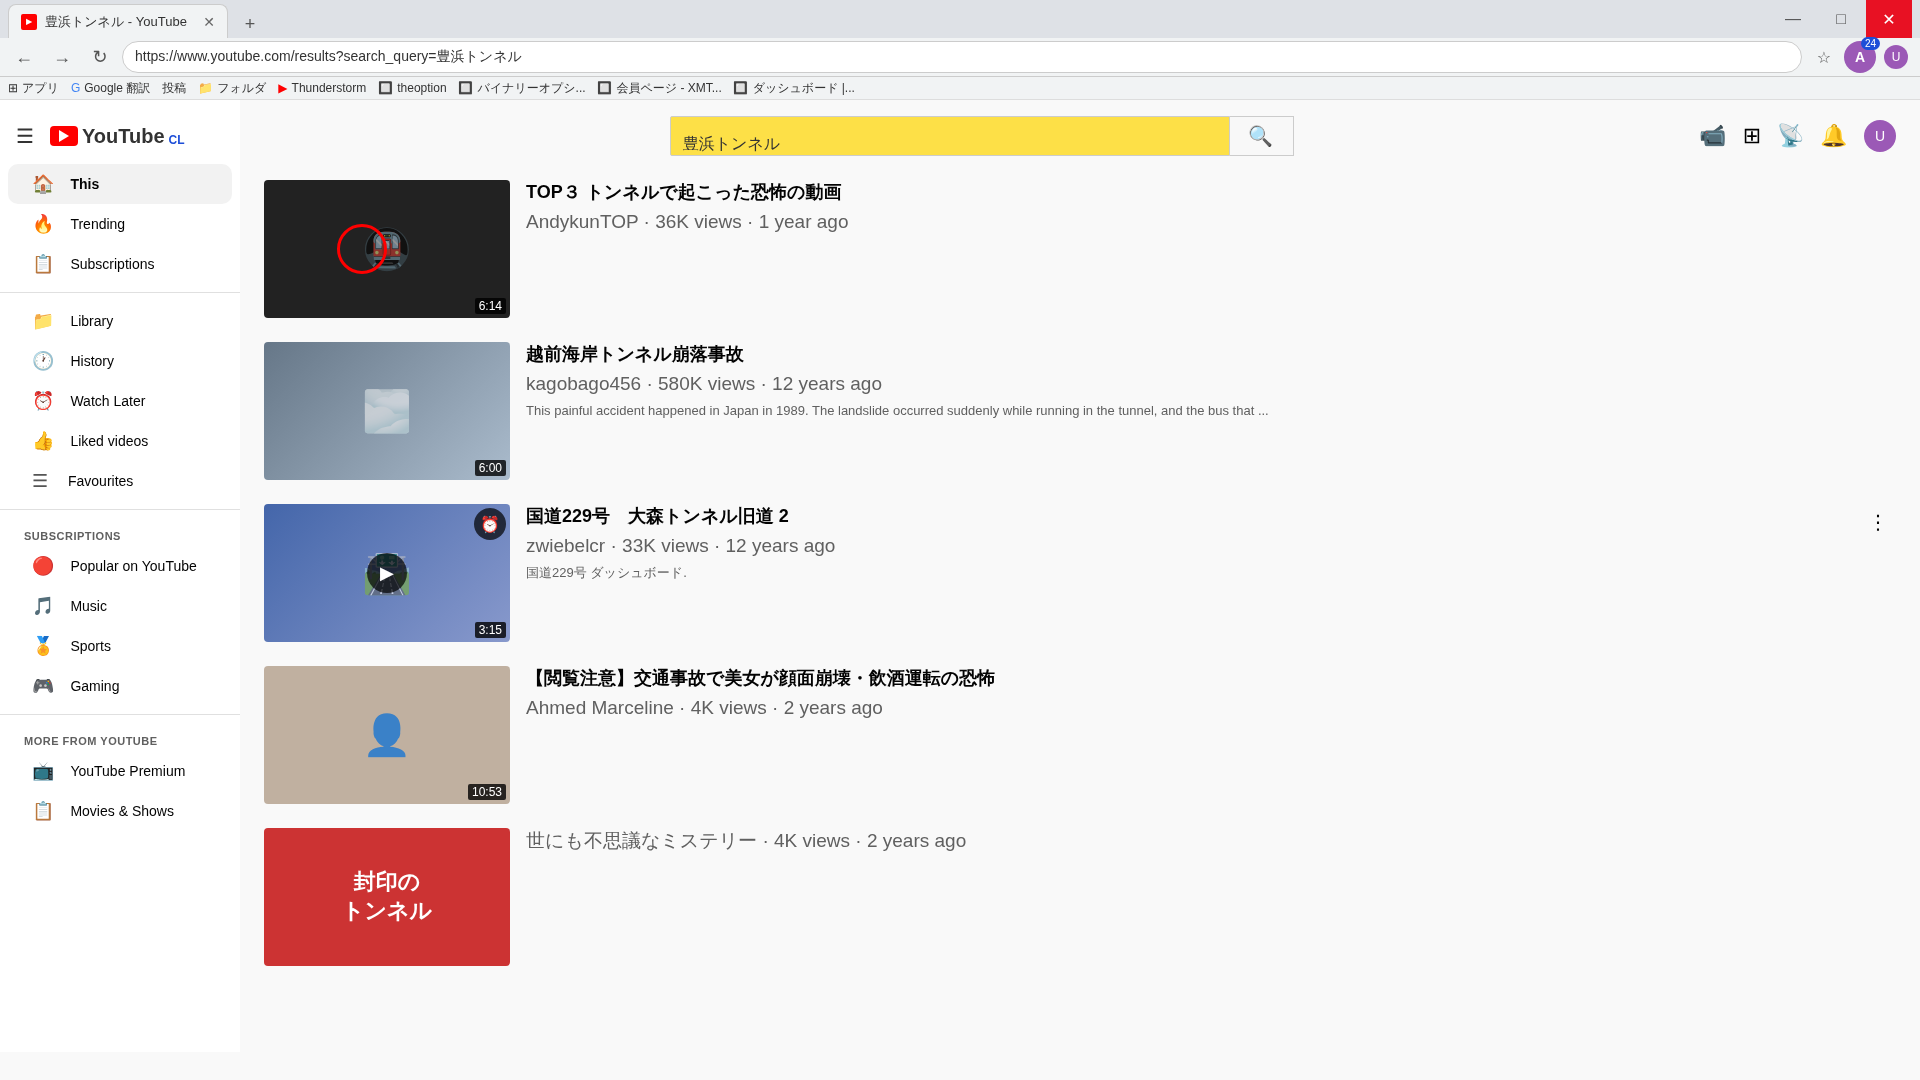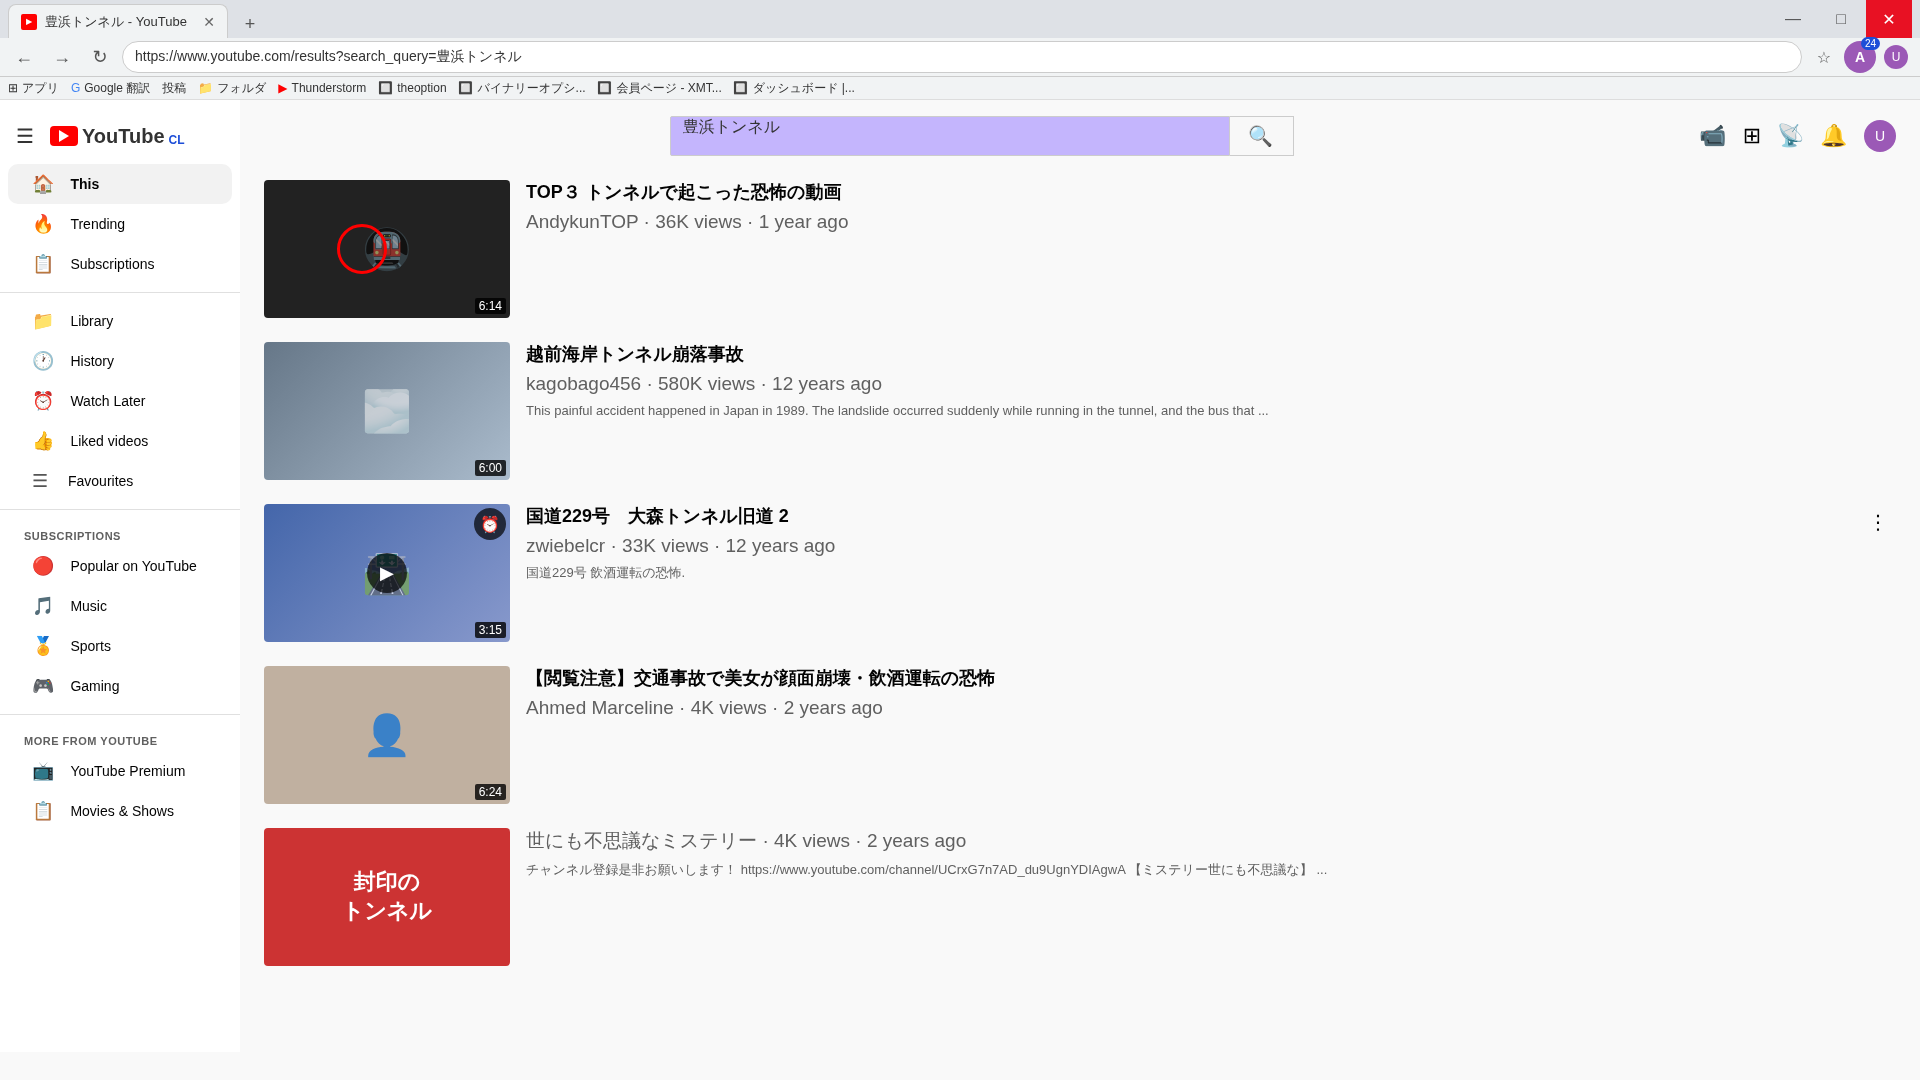--- a/index.html
+++ b/index.html
@@ -503,21 +503,21 @@
       <span class="sidebar-icon">📋</span>
       <span>Movies &amp; Shows</span>
     </div>
   </div>
 
   <div class="main-content">
 
     <div style="display:flex; align-items:center; justify-content:space-between; padding: 0 0 12px; position:sticky; top:-16px; background:#f9f9f9; z-index:10;">
 
       <div style="flex:1; display:flex; justify-content:center;">
-        <div style="display:flex; align-items:flex-start; border:1px solid #ccc; border-radius:2px 0 0 2px; height:40px; width:560px; background:#c4b5fd; padding: 0 12px;">
+        <div style="display:flex; align-items:flex-end; border:1px solid #ccc; border-radius:2px 0 0 2px; height:40px; width:560px; background:#fde047; padding: 0 12px;">
           <span style="font-size:16px; color:#333;">豊浜トンネル</span>
         </div>
         <div style="width:64px; height:40px; background:#f8f8f8; border:1px solid #ccc; border-left:none; display:flex; align-items:center; justify-content:center; cursor:pointer;">
           <span style="font-size:20px;">🔍</span>
         </div>
       </div>
       <div style="display:flex; gap:16px; align-items:center;">
         <div style="font-size:22px; cursor:pointer;">📹</div>
         <div style="font-size:22px; cursor:pointer;">⊞</div>
         <div style="font-size:22px; cursor:pointer;">📡</div>
@@ -571,52 +571,51 @@
               <div style="color:#ddd; font-size:40px; opacity:0.6;">🛣️</div>
             </div>
             <div class="play-btn">▶</div>
           </div>
           <div class="duration">3:15</div>
           <div class="watch-later-icon">⏰</div>
         </div>
         <div class="video-info">
           <div class="video-title">国道229号　大森トンネル旧道 2</div>
           <div class="video-meta">zwiebelcr · 33K views · 12 years ago</div>
-          <div class="video-desc">国道229号 飲酒運転の恐怖.</div>
+          <div class="video-desc">国道229号 ダッシュボード.</div>
         </div>
         <div class="video-menu" style="display:flex;">⋮</div>
       </div>
 
       <div class="video-item">
         <div class="thumbnail-container">
           <div class="thumbnail" style="background: #c0b0a0;">
             <div class="thumb-img">
               <div style="color:#888; font-size:40px; opacity:0.8;">👤</div>
             </div>
           </div>
-          <div class="duration">6:24</div>
+          <div class="duration">10:53</div>
         </div>
         <div class="video-info">
           <div class="video-title">【閲覧注意】交通事故で美女が顔面崩壊・飲酒運転の恐怖</div>
           <div class="video-meta">Ahmed Marceline · 4K views · 2 years ago</div>
           <div class="video-desc"></div>
         </div>
 
       </div>
 
       <div class="video-item">
         <div class="thumbnail-container">
           <div class="thumbnail" style="background: #cc3333;">
             <div class="thumb-img">
               <div style="color:white; font-size:22px; font-weight:bold; text-align:center; line-height:1.3;">封印の<br>トンネル</div>
             </div>
           </div>
         </div>
         <div class="video-info">
           <div class="video-meta">世にも不思議なミステリー · 4K views · 2 years ago</div>
-          <div class="video-desc">チャンネル登録是非お願いします！ https://www.youtube.com/channel/UCrxG7n7AD_du9UgnYDIAgwA 【ミステリー世にも不思議な】 ...</div>
         </div>
 
       </div>
 
     </div>
   </div>
 </div>
 
 </body></html>

